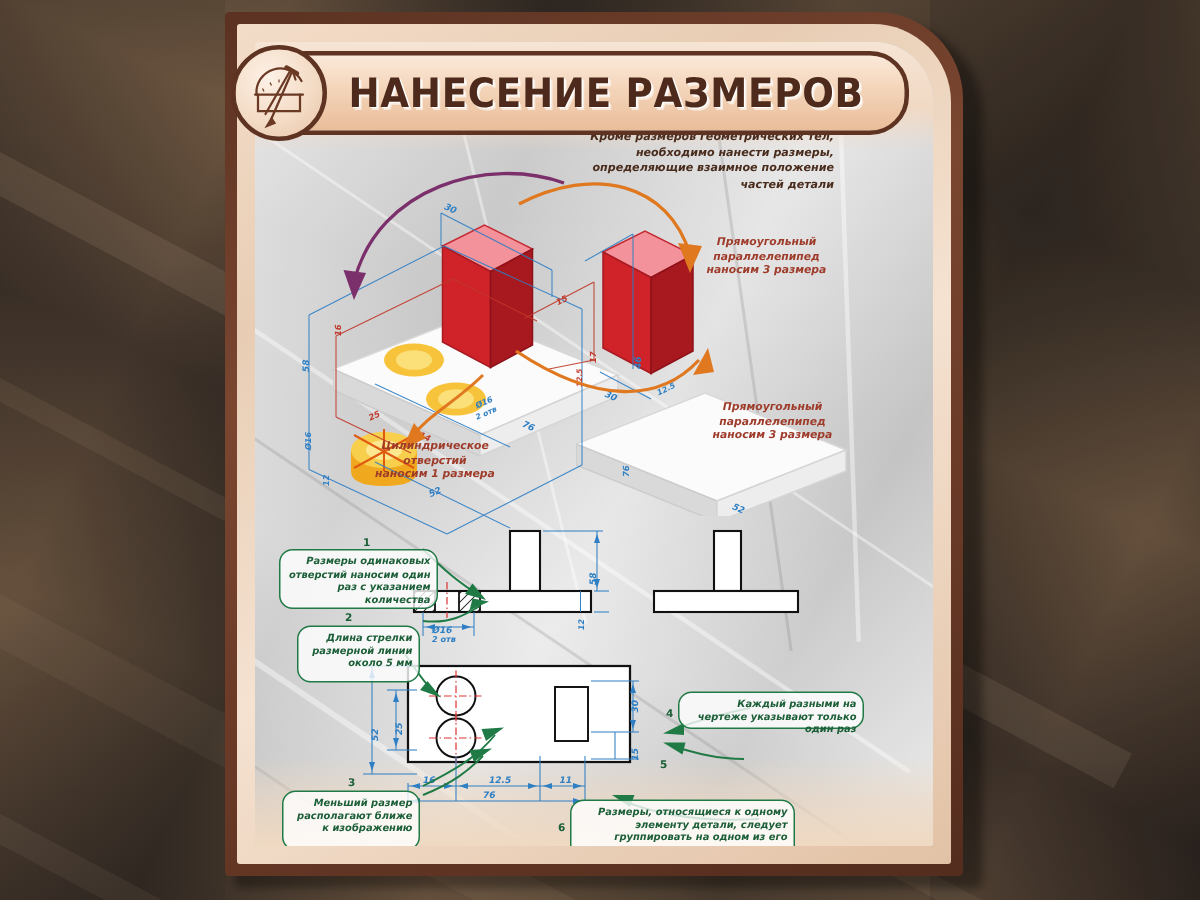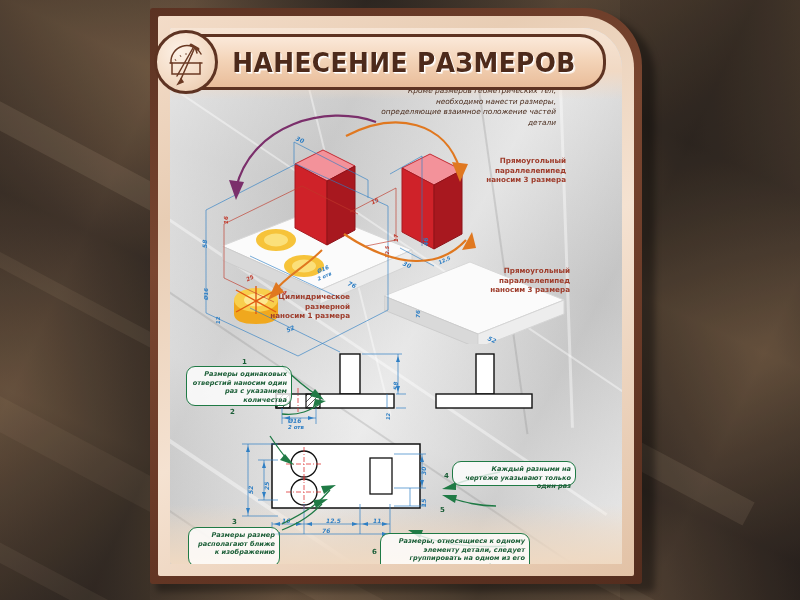--- a/index.html
+++ b/index.html
@@ -84,25 +84,25 @@
   }
   .header-badge{
     position:absolute;left:0px;top:0px;width:64px;height:64px;border-radius:50%;
     background:radial-gradient(circle at 38% 32%, #fdf1e6 0%, #f4dcc6 55%, #e7c4a6 100%);
     border:3px solid #5e3322;box-sizing:border-box;
     overflow:hidden;
   }
   .note-top{
     position:absolute;left:238px;top:95px;width:172px;
     font-size:7.4px;line-height:10.5px;color:#4a2c1d;
-    text-align:right;font-style:italic;font-weight:normal;
+    text-align:right;font-style:italic;font-weight:bold;
   }
   .lbl-red{
     position:absolute;font-size:7.2px;line-height:9.5px;
-    color:#9e3b2a;text-align:right;font-weight:bold;
+    color:#9e3b2a;text-align:center;font-weight:bold;font-style:italic;
   }
 
   
   .callout{
     position:absolute;
     border:1.4px solid #1f7a45;border-radius:9px;
     background:rgba(255,255,255,.80);
     color:#1b5e37;font-size:6.6px;line-height:8.6px;
     text-align:right;font-weight:bold;font-style:italic;
     padding:3px 4px;box-sizing:border-box;
@@ -370,21 +370,21 @@
         <rect x="2" y="42" width="96" height="14" fill="#ffffff" stroke="#111" stroke-width="1.4"></rect>
       </svg>
 
       <div class="lbl-red" style="left:286px;top:128px;width:110px;">
         <div>Прямоугольный</div>
         <div>параллелепипед</div>
         <div>наносим 3 размера</div>
       </div>
       <div class="lbl-red" style="left:60px;top:264px;width:120px;">
         <div>Цилиндрическое</div>
-        <div>размерной</div>
+        <div>отверстий</div>
         <div>наносим 1 размера</div>
       </div>
       <div class="lbl-red" style="left:290px;top:238px;width:110px;">
         <div>Прямоугольный</div>
         <div>параллелепипед</div>
         <div>наносим 3 размера</div>
       </div>
 
       <svg class="iso" style="left:0;top:290px;" width="452px" height="246">
         <g stroke="#1f7a45" stroke-width="1.3" fill="none">
@@ -411,23 +411,24 @@
 
           <path d="M336 228 C300 230 270 226 246 216"></path>
           <polygon points="238,212 253,212 250,220" fill="#1f7a45" stroke="none"></polygon>
         </g>
       </svg>
 
       <div class="co-num" style="left:72px;top:330px;">1</div>
       <div class="callout" style="left:16px;top:338px;width:106px;height:40px;">Размеры одинаковых отверстий наносим один раз с указанием количества</div>
 
       <div class="co-num" style="left:60px;top:380px;">2</div>
+      <div class="callout" style="left:28px;top:389px;width:82px;height:38px;">Длина стрелки размерной линии около 5 мм</div>
 
       <div class="co-num" style="left:62px;top:490px;">3</div>
-      <div class="callout" style="left:18px;top:499px;width:92px;height:40px;">Размеры размер располагают ближе к изображению</div>
+      <div class="callout" style="left:18px;top:499px;width:92px;height:40px;">Меньший размер располагают ближе к изображению</div>
 
       <div class="co-num" style="left:274px;top:444px;">4</div>
       <div class="callout" style="left:282px;top:433px;width:124px;height:25px;">Каждый разными на чертеже указывают только один раз</div>
 
       <div class="co-num" style="left:270px;top:478px;">5</div>
 
       <div class="co-num" style="left:202px;top:520px;">6</div>
       <div class="callout" style="left:210px;top:505px;width:150px;height:40px;">Размеры, относящиеся к одному элементу детали, следует группировать на одном из его изображений</div>
 
       <div class="note-top" style="left:210px;top:58px;width:176px;">Кроме размеров геометрических тел, необходимо нанести размеры, определяющие взаимное положение частей детали</div>

